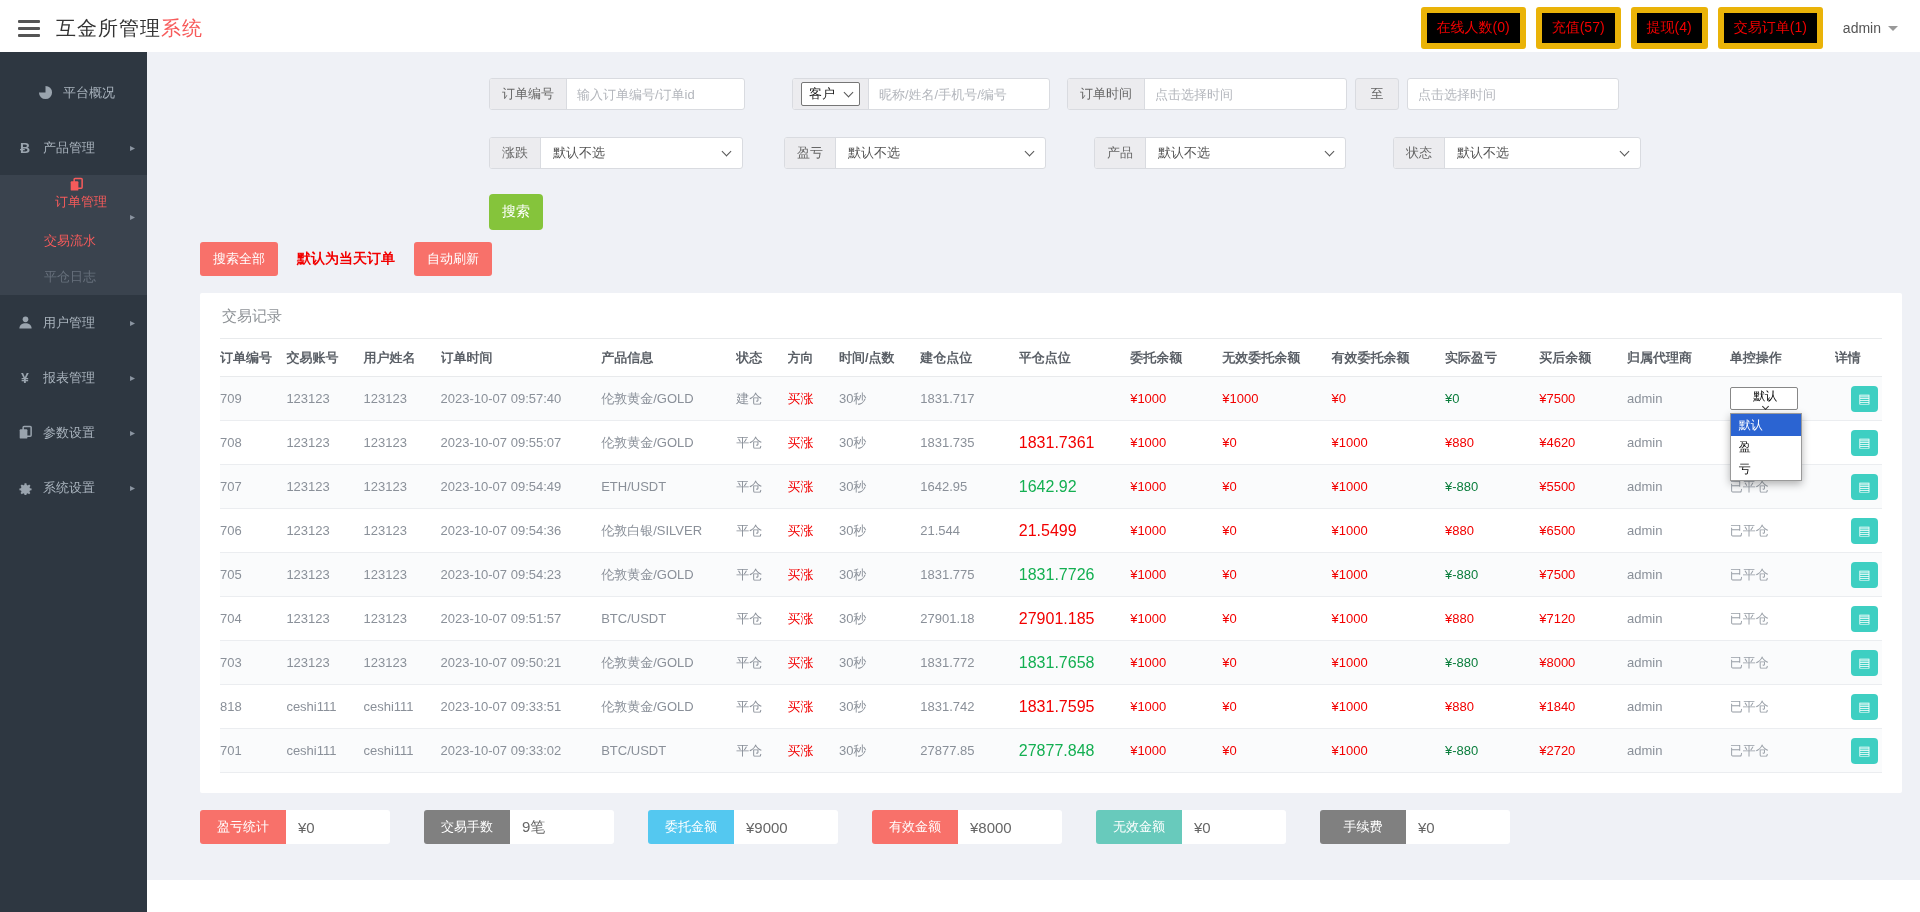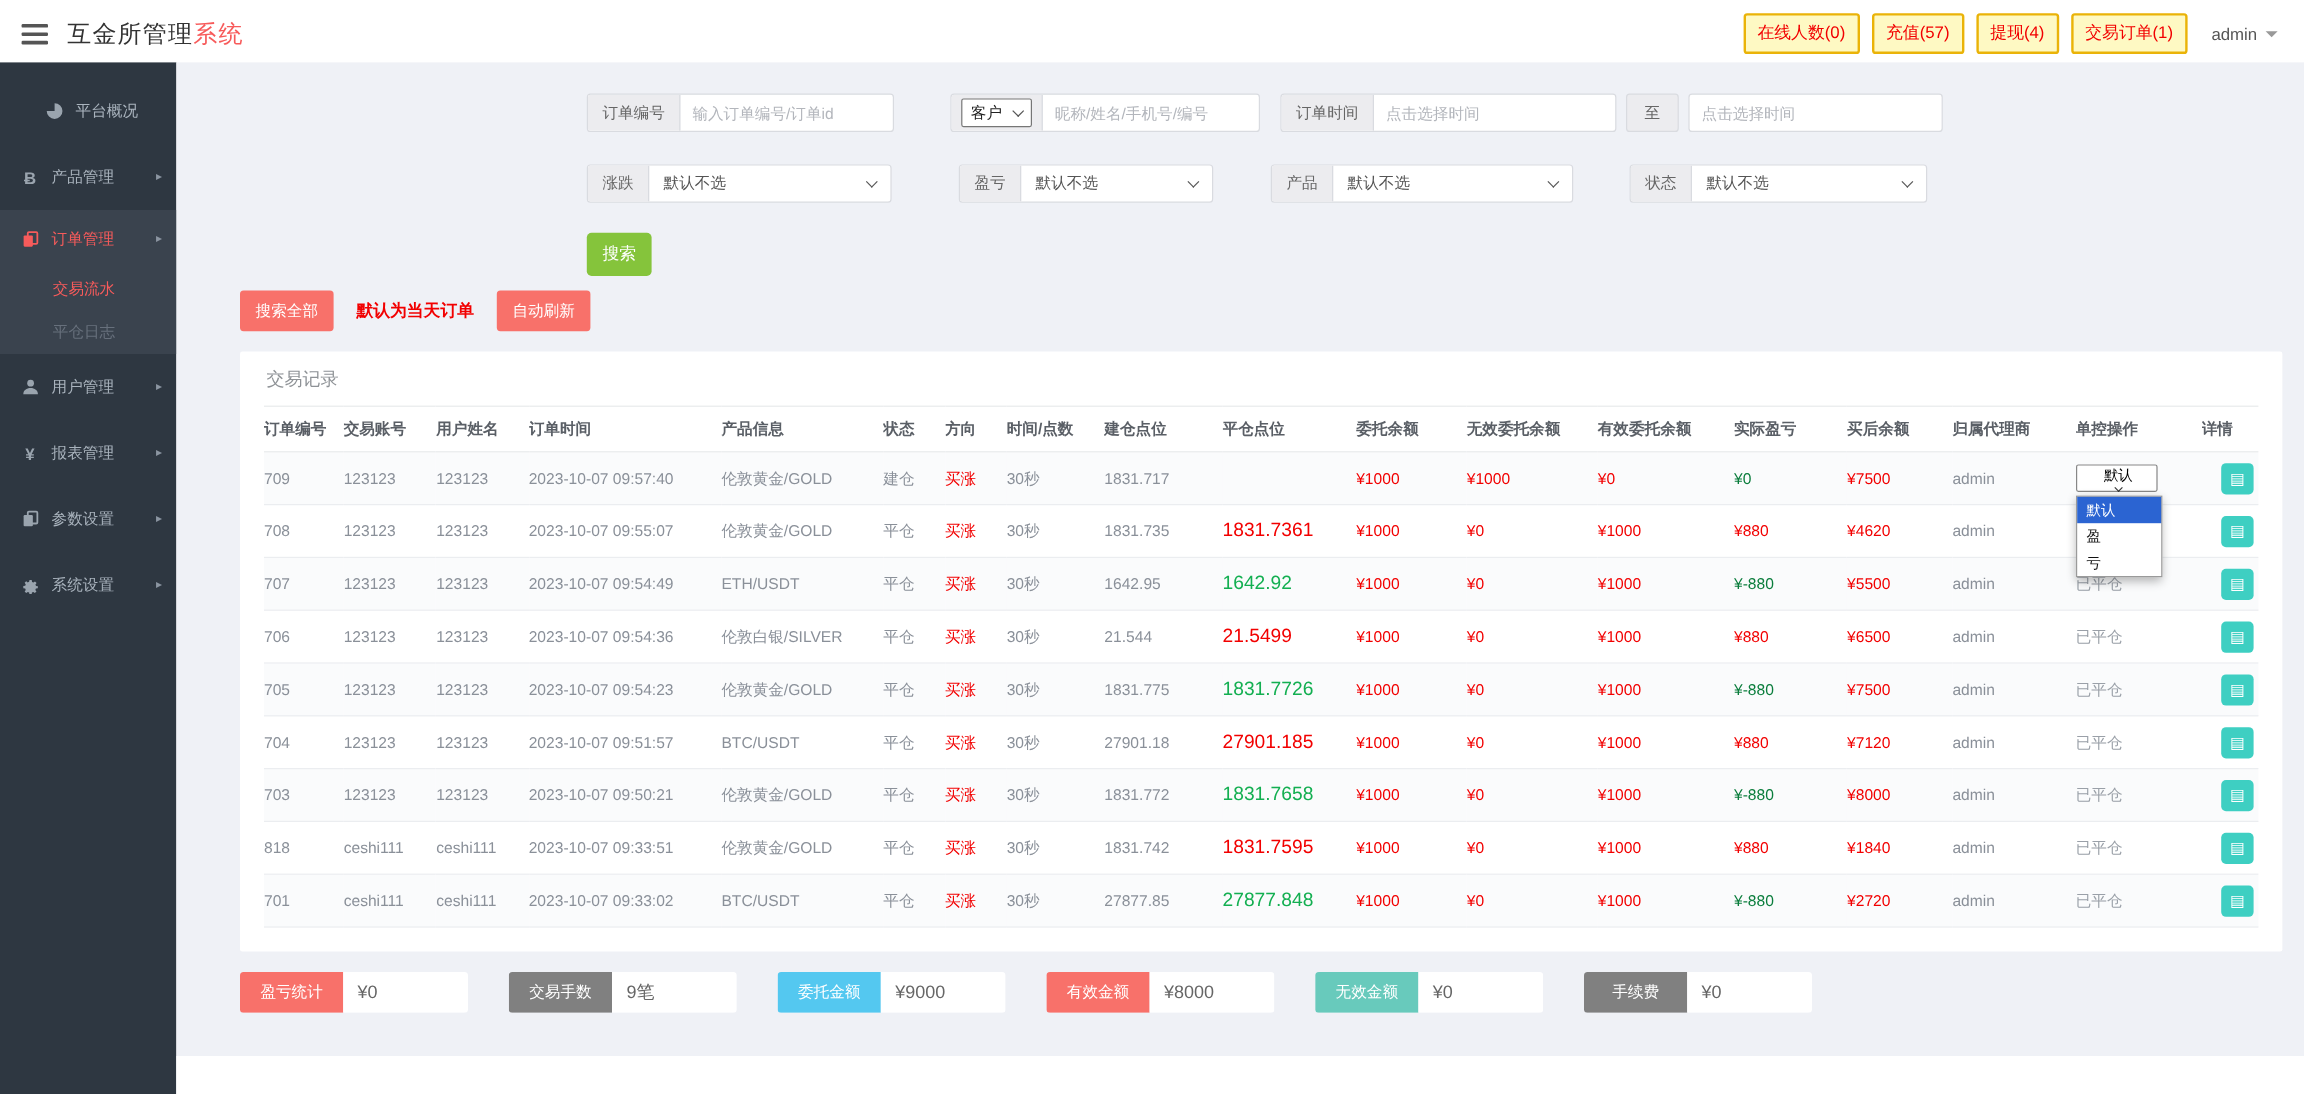--- a/index.html
+++ b/index.html
@@ -6,34 +6,34 @@
   html,body { width:1920px; height:912px; overflow:hidden;
     font-family:"Liberation Sans","DejaVu Sans",sans-serif; background:#fff; }
 
   
   .header { height:52px; background:#fff; display:flex; align-items:center; padding:4px 22px 0 18px; }
   .burger { width:22px; display:flex; flex-direction:column; gap:4px; cursor:pointer; }
   .burger span { height:3px; background:#555; border-radius:1px; }
   .app-title { margin-left:16px; font-size:20px; color:#333; letter-spacing:1px; white-space:nowrap; }
   .app-title .t-red { color:#f75b5b; }
   .header-right { margin-left:auto; display:flex; align-items:center; gap:10px; }
-  .badge { border:2px solid #eab308; border-radius:3px; background:#fef9c3; color:#f20000;
+  .badge { border:6px solid #eab308; border-radius:3px; background:#000000; color:#f20000;
     font-size:14px; padding:6px 10px; white-space:nowrap; cursor:pointer; }
   .admin { display:flex; align-items:center; gap:7px; margin-left:10px; color:#555; font-size:14px; cursor:pointer; }
   .caret-down { width:0; height:0; border-left:5px solid transparent; border-right:5px solid transparent; border-top:5px solid #999; }
 
   
   .layout { display:flex; height:860px; }
   .sidebar { width:147px; background:#2e3741; flex-shrink:0; padding-top:13px; color:#a9b3bd; }
   .nav-item { display:flex; align-items:center; height:55px; padding:0 12px 0 17px; font-size:13px; cursor:pointer; white-space:nowrap;justify-content:center; }
   .nav-item .nav-label { margin-left:10px; }
   .nav-item .arrow { margin-left:auto; font-size:10px; color:#8b95a1; }
   .nav-ico { width:16px; height:16px; display:inline-flex; align-items:center; justify-content:center; color:#9aa4ae; font-size:14px; }
   .nav-group { background:#3a434e; }
-  .nav-group .nav-parent { height:48px; color:#f75b5b; }
+  .nav-group .nav-parent { height:48px; color:#f75b5b;flex-direction:column; }
   .nav-group .nav-parent .nav-ico { color:#f75b5b; }
   .sub-item { height:36px; padding-left:44px; display:flex; align-items:center; font-size:13px; cursor:pointer; }
   .sub-item.active { color:#f75b5b; }
   .sub-item.muted { color:#67707c; }
 
   
   .content { flex:1; background:#eff1f6; padding:26px 18px 0 53px; display:flex; flex-direction:column; }
   .filters-block { margin-left:289px; }
   .f-row { display:flex; align-items:stretch; height:32px; }
   .f-row + .f-row { margin-top:27px; }
@@ -218,21 +218,21 @@
         </div>
       </div>
       <div class="f-row">
         <div class="f-group" style="width:254px">
           <span class="f-label">涨跌</span>
           <span class="f-selectarea">
             <span>默认不选</span>
             <i class="chev"></i>
           </span>
         </div>
-        <div class="f-group" style="width:212px;margin-left:56px">
+        <div class="f-group" style="width:262px;margin-left:41px">
           <span class="f-label">盈亏</span>
           <span class="f-selectarea">
             <span>默认不选</span>
             <i class="chev"></i>
           </span>
         </div>
         <div class="f-group" style="width:252px;margin-left:48px">
           <span class="f-label">产品</span>
           <span class="f-selectarea">
             <span>默认不选</span>

